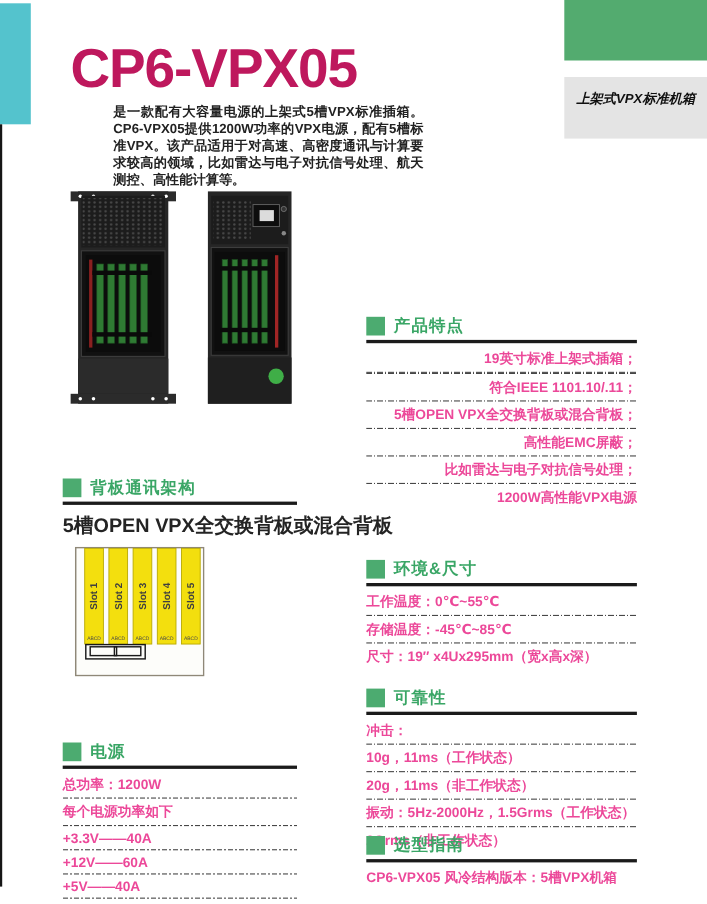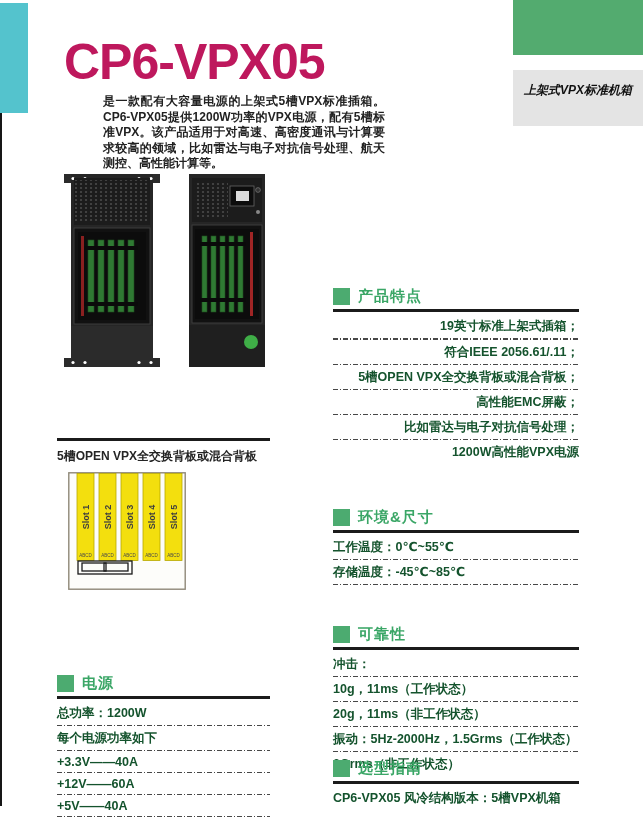--- a/index.html
+++ b/index.html
@@ -23,24 +23,24 @@
 
   
   .photos{position:absolute;left:64px;top:170px;width:230px;height:204px;display:flex;gap:26px;}
 
   
   .section{position:absolute;}
   .sec-head{display:flex;align-items:center;gap:8px;height:18px;}
   .sq{width:17px;height:17px;background:#4cab70;flex:0 0 auto;}
   .sec-title{font-size:15px;font-weight:bold;color:#3aa666;letter-spacing:1px;white-space:nowrap;}
   .rule{height:3px;background:#1b1b1b;margin:4px 0 2px;}
-  .row{font-size:12.5px;font-weight:700;color:#14532d;padding:4px 0 3px;white-space:nowrap;}
+  .row{font-size:12.5px;font-weight:700;color:#ec4899;padding:4px 0 3px;white-space:nowrap;}
   .sep{height:1px;background-image:repeating-linear-gradient(90deg,#474747 0 5px,
        transparent 5px 7px,#474747 7px 8px,transparent 8px 10px);}
-  .subtitle{font-size:12px;font-weight:700;color:#242424;padding:5px 0 4px;white-space:nowrap;}
+  .subtitle{font-size:18px;font-weight:700;color:#242424;padding:5px 0 4px;white-space:nowrap;}
 
   .w-left{width:213px;}
   .w-right{width:246px;}
   .diagram{margin:3px 0 0 11px;display:block;}
 </style>
 </head>
 <body>
 
 <div class="page">
 
@@ -110,20 +110,24 @@
       <rect x="52" y="66" width="5" height="76" fill="#2f7a33" stroke="#1e4f20" stroke-width="0.6"></rect>
       <rect x="64" y="62" width="3" height="84" fill="#a02525"></rect>
       <rect x="14" y="72" width="46" height="4" fill="#0a0a0a"></rect>
       <rect x="14" y="128" width="46" height="4" fill="#0a0a0a"></rect>
       <rect x="3" y="155" width="76" height="42" fill="#1f1f1f"></rect>
       <circle cx="65" cy="172" r="7" fill="#3fae47"></circle>
     </svg>
   </div>
 
   <div class="section w-left" style="left:57px;top:434px;">
+    <div class="sec-head">
+      <div class="sq"></div>
+      <div class="sec-title">背板通讯架构</div>
+    </div>
     <div class="rule"></div>
     <div class="subtitle">5槽OPEN VPX全交换背板或混合背板</div>
     <svg class="diagram" width="118" height="118" viewBox="0 0 118 118">
       <rect x="0.8" y="0.8" width="116.4" height="116.4" fill="#fdfdfa" stroke="#8f8878" stroke-width="1.4"></rect>
       <g stroke="#b7a800" stroke-width="0.8" fill="#f3df0e">
         <rect x="9" y="1.5" width="17" height="87"></rect>
         <rect x="31" y="1.5" width="17" height="87"></rect>
         <rect x="53" y="1.5" width="17" height="87"></rect>
         <rect x="75" y="1.5" width="17" height="87"></rect>
         <rect x="97" y="1.5" width="17" height="87"></rect>
@@ -170,41 +174,42 @@
 
   <div class="section w-right" style="left:333px;top:287px;text-align:right;">
     <div class="sec-head">
       <div class="sq"></div>
       <div class="sec-title">产品特点</div>
     </div>
     <div class="rule"></div>
     <div class="row">19英寸标准上架式插箱；</div>
     <div class="sep"></div>
     <div class="sep"></div>
-    <div class="row">符合IEEE 2056.61/.11；</div>
+    <div class="row">符合IEEE 1101.10/.11；</div>
     <div class="sep"></div>
     <div class="row">5槽OPEN VPX全交换背板或混合背板；</div>
     <div class="sep"></div>
     <div class="row">高性能EMC屏蔽；</div>
     <div class="sep"></div>
     <div class="row">比如雷达与电子对抗信号处理；</div>
     <div class="sep"></div>
     <div class="row">1200W高性能VPX电源</div>
   </div>
 
   <div class="section w-right" style="left:333px;top:484px;margin-top:24px;">
     <div class="sec-head">
       <div class="sq"></div>
       <div class="sec-title">环境&amp;尺寸</div>
     </div>
     <div class="rule"></div>
     <div class="row">工作温度：0℃~55℃</div>
     <div class="sep"></div>
     <div class="row">存储温度：-45℃~85℃</div>
     <div class="sep"></div>
+    <div class="row">尺寸：19″ x4Ux295mm（宽x高x深）</div>
   </div>
 
   <div class="section w-right" style="left:333px;top:625px;">
     <div class="sec-head">
       <div class="sq"></div>
       <div class="sec-title">可靠性</div>
     </div>
     <div class="rule"></div>
     <div class="row">冲击：</div>
     <div class="sep"></div>

